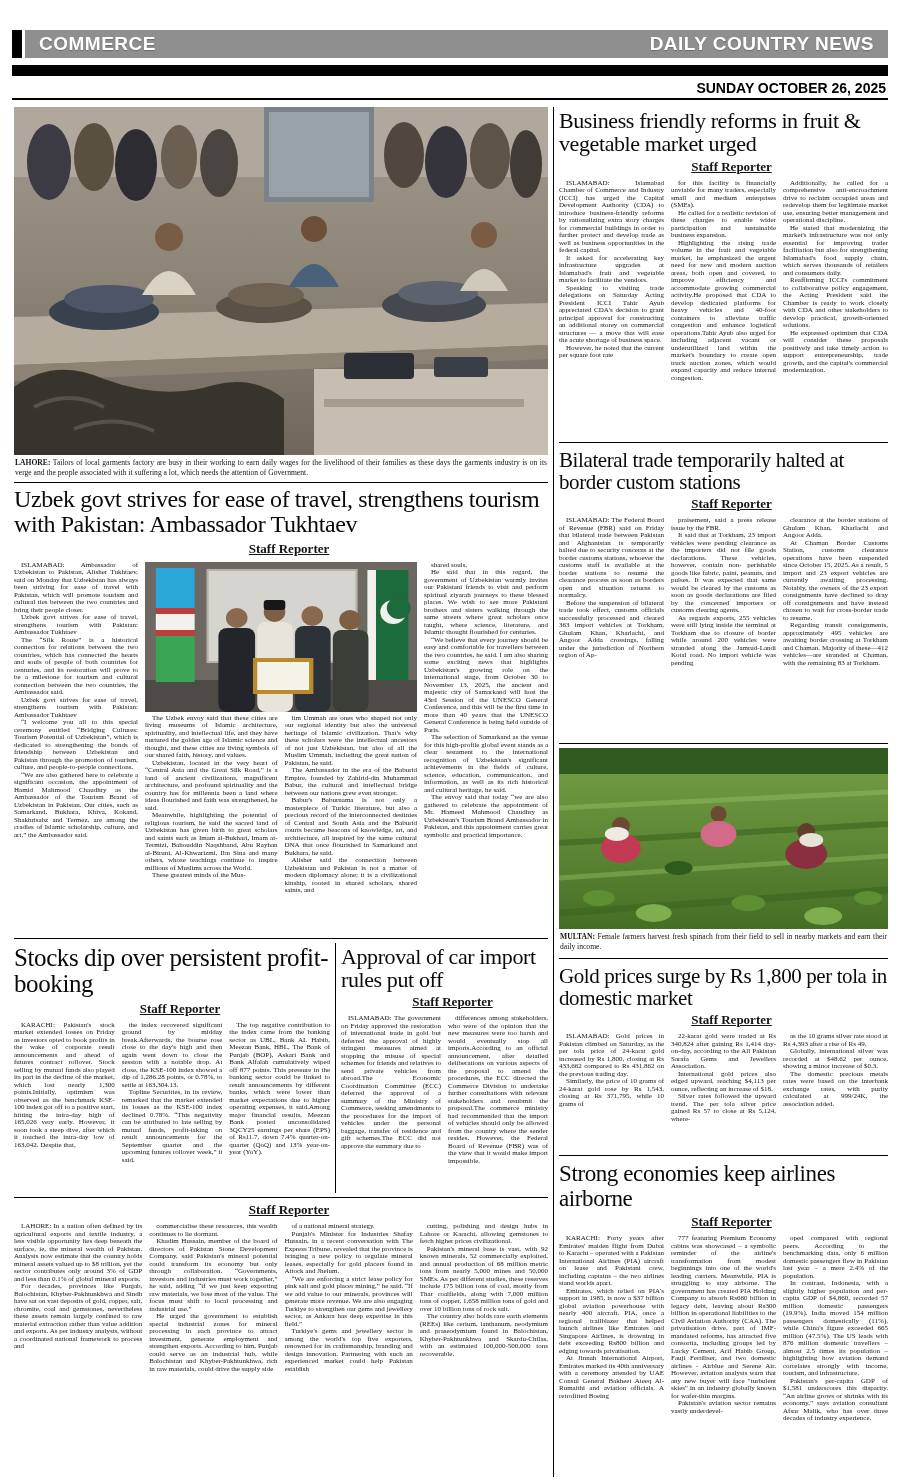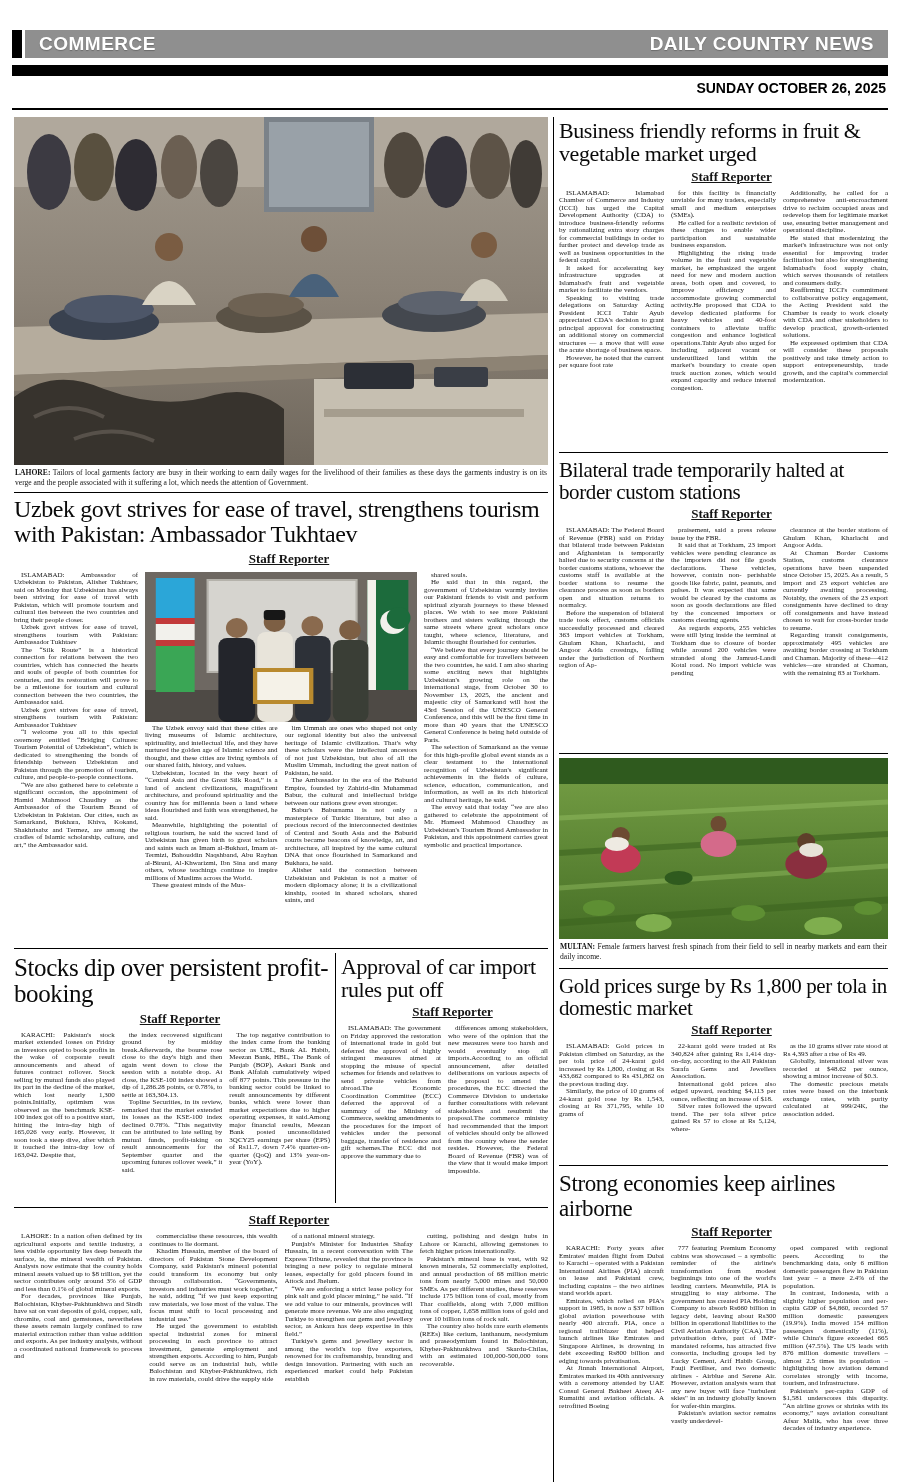--- a/index.html
+++ b/index.html
@@ -24,21 +24,21 @@
     font-family:"Liberation Sans", sans-serif;
     font-weight:bold; font-size:19px; color:#ffffff;
     letter-spacing:.5px;
     text-shadow: 0 1px 1px #6c6c6c;
   }
   .black-bar { height:11px; background:#000; margin-top:7px; }
   .date-line {
     text-align:right;
     font-family:"Liberation Sans", sans-serif;
     font-weight:bold; font-size:14px; color:#000;
-    margin:4px 2px 12px 0;
+    margin:4px 2px 2px 0;
   }
   .mast-rule { border:0; border-top:2px solid #000; margin-top:2px; }
   
   .content { display:flex; margin: 7px 12px 0 14px; }
   .left-region  { width:534px; }
   .v-divider { width:1px; background:#000; margin:0 5px; }
   .right-region { flex:1; display:flex; flex-direction:column; }
   hr.sep { border:0; border-top:1px solid #000; margin:4px 0; }
   
   .headline {
@@ -294,21 +294,21 @@
               <p>Khadim Hussain, member of the board of directors of Pakistan Stone Development Company, said Pakistan's mineral potential could transform its economy but only through collaboration. “Governments, investors and industries must work together,” he said, adding “if we just keep exporting raw materials, we lose most of the value. The focus must shift to local processing and industrial use.”</p>
               <p>He urged the government to establish special industrial zones for mineral processing in each province to attract investment, generate employment and strengthen exports. According to him, Punjab could serve as an industrial hub, while Balochistan and Khyber-Pakhtunkhwa, rich in raw materials, could drive the supply side</p>
             </div>
           <div class="col">
               <p>of a national mineral strategy.</p>
               <p>Punjab's Minister for Industries Shafay Hussain, in a recent conversation with The Express Tribune, revealed that the province is bringing a new policy to regulate mineral leases, especially for gold placers found in Attock and Jhelum.</p>
               <p>“We are enforcing a strict lease policy for pink salt and gold placer mining,” he said. “If we add value to our minerals, provinces will generate more revenue. We are also engaging Turkiye to strengthen our gems and jewellery sector, as Ankara has deep expertise in this field.”</p>
               <p>Turkiye's gems and jewellery sector is among the world's top five exporters, renowned for its craftsmanship, branding and design innovation. Partnering with such an experienced market could help Pakistan establish</p>
             </div>
           <div class="col">
-              <p>cutting, polishing and design hubs in Lahore or Karachi, allowing gemstones to fetch higher prices internationally.</p>
+              <p>cutting, polishing and design hubs in Lahore or Karachi, allowing gemstones to fetch higher prices civilizational.</p>
               <p>Pakistan's mineral base is vast, with 92 known minerals, 52 commercially exploited, and annual production of 68 million metric tons from nearly 5,000 mines and 50,000 SMEs. As per different studies, these reserves include 175 billion tons of coal, mostly from Thar coalfields, along with 7,000 million tons of copper, 1,658 million tons of gold and over 10 billion tons of rock salt.</p>
               <p>The country also holds rare earth elements (REEs) like cerium, lanthanum, neodymium and praseodymium found in Balochistan, Khyber-Pakhtunkhwa and Skardu-Chilas, with an estimated 100,000-500,000 tons recoverable.</p>
             </div>
         </div>
       </article>
 
     </div>
 
     <div class="v-divider"></div>
 

